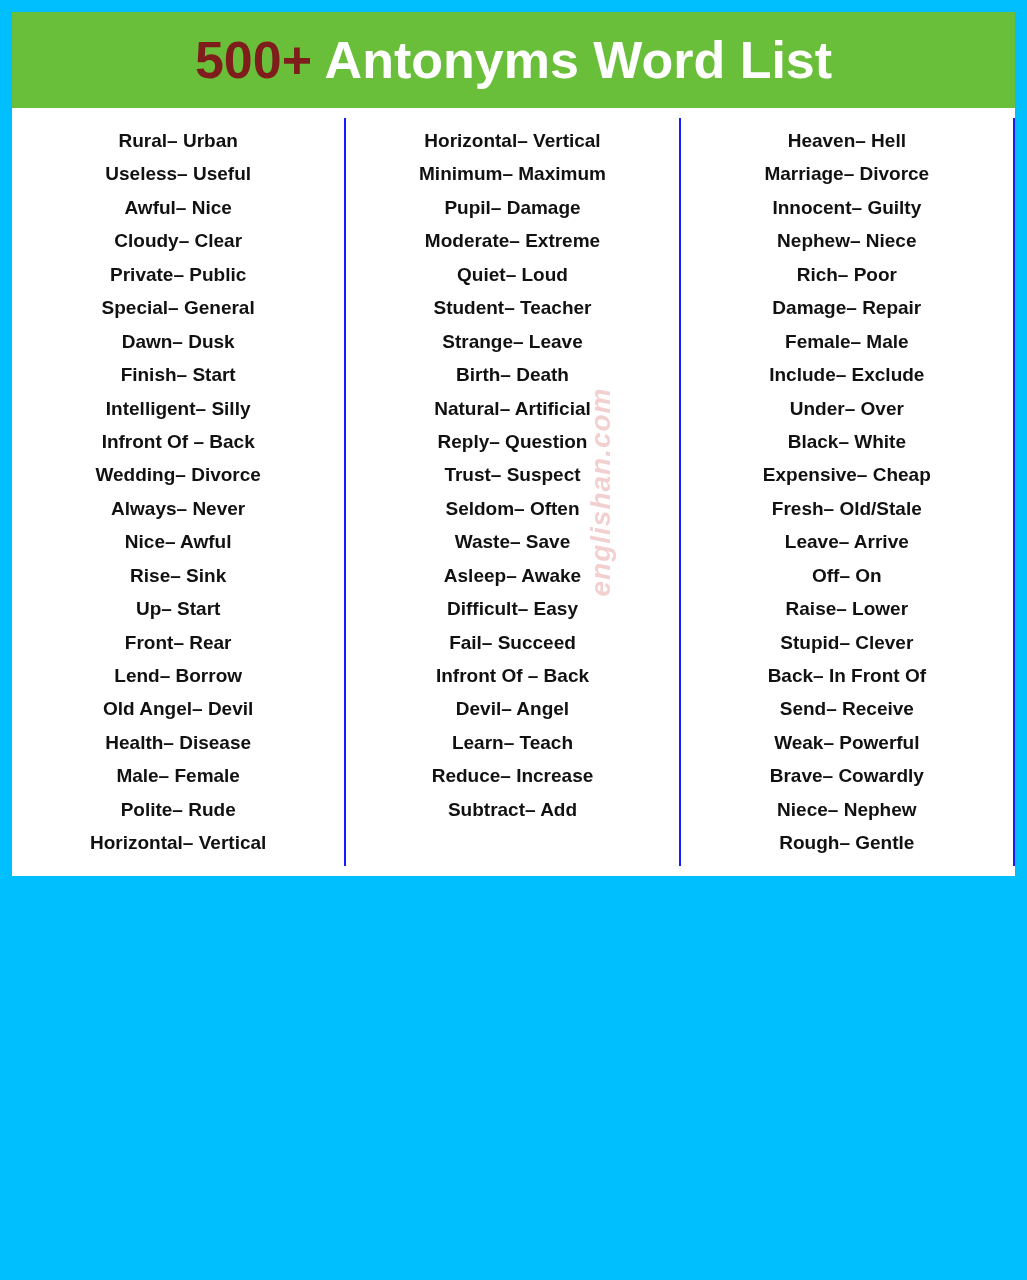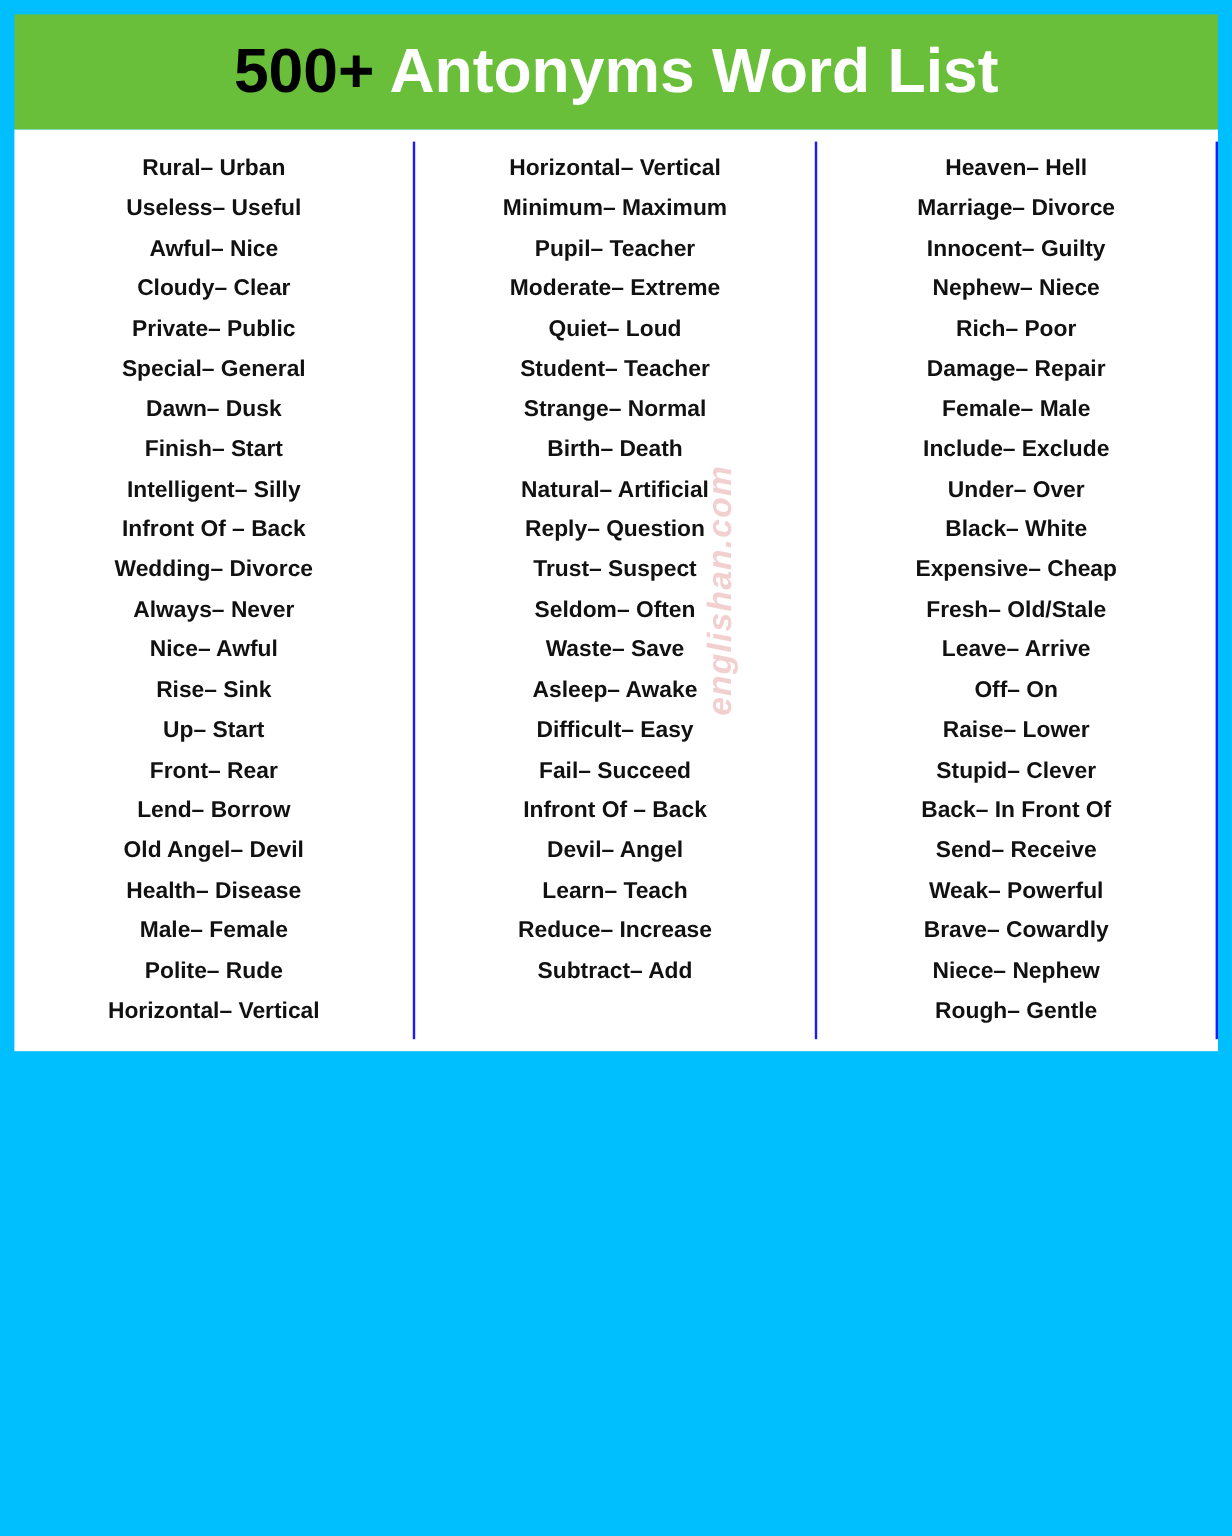--- a/index.html
+++ b/index.html
@@ -20,21 +20,21 @@
       padding: 18px 20px;
       text-align: center;
       margin-bottom: 0;
     }
     .header h1 {
       font-size: 52px;
       font-weight: 900;
       color: white;
     }
     .header h1 span.num {
-      color: #000000;
+      color: #7f1d1d;
     }
     .content {
       background: white;
       display: flex;
       flex-direction: row;
       padding: 10px 0;
       position: relative;
     }
     .column {
       flex: 1;
@@ -100,25 +100,25 @@
         <div class="word-pair">Lend– Borrow</div>
         <div class="word-pair">Old Angel– Devil</div>
         <div class="word-pair">Health– Disease</div>
         <div class="word-pair">Male– Female</div>
         <div class="word-pair">Polite– Rude</div>
         <div class="word-pair">Horizontal– Vertical</div>
       </div>
     <div class="column" id="col2-el">
         <div class="word-pair">Horizontal– Vertical</div>
         <div class="word-pair">Minimum– Maximum</div>
-        <div class="word-pair">Pupil– Teacher</div>
+        <div class="word-pair">Pupil– Damage</div>
         <div class="word-pair">Moderate– Extreme</div>
         <div class="word-pair">Quiet– Loud</div>
         <div class="word-pair">Student– Teacher</div>
-        <div class="word-pair">Strange– Normal</div>
+        <div class="word-pair">Strange– Leave</div>
         <div class="word-pair">Birth– Death</div>
         <div class="word-pair">Natural– Artificial</div>
         <div class="word-pair">Reply– Question</div>
         <div class="word-pair">Trust– Suspect</div>
         <div class="word-pair">Seldom– Often</div>
         <div class="word-pair">Waste– Save</div>
         <div class="word-pair">Asleep– Awake</div>
         <div class="word-pair">Difficult– Easy</div>
         <div class="word-pair">Fail– Succeed</div>
         <div class="word-pair">Infront Of – Back</div>

